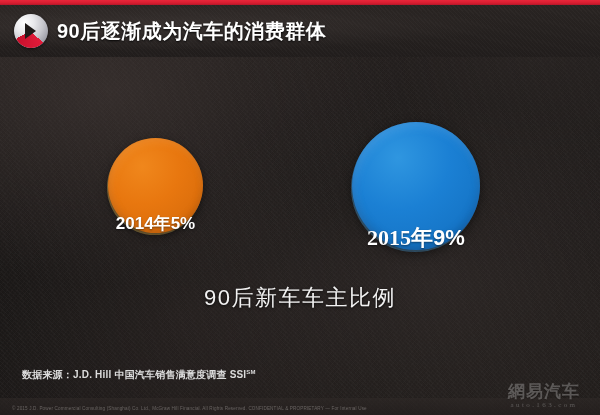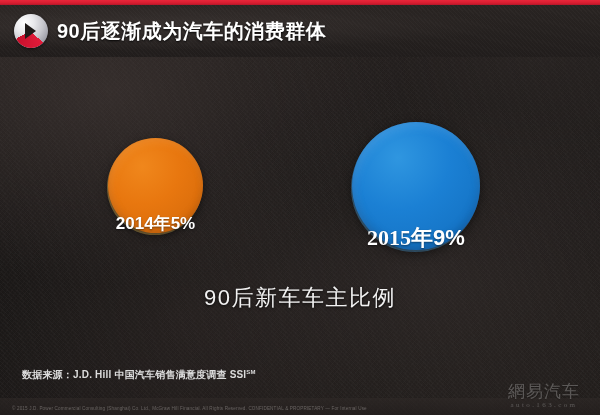--- a/index.html
+++ b/index.html
@@ -203,21 +203,21 @@
     right: 6px;
     bottom: 6px;
     width: 100px;
     text-align: center;
     opacity: 0.30;
     user-select: none;
   }
   .watermark .wm-cn {
     color: #d8d8d8;
     font-size: 17px;
-    font-weight: normal;
+    font-weight: bold;
     letter-spacing: 1px;
     line-height: 1;
     text-shadow: 0 1px 1px rgba(0,0,0,0.7);
   }
   .watermark .wm-url {
     margin-top: 1px;
     color: #cfcfcf;
     font-size: 7px;
     letter-spacing: 2.4px;
     font-family: Liberation Serif, serif;

